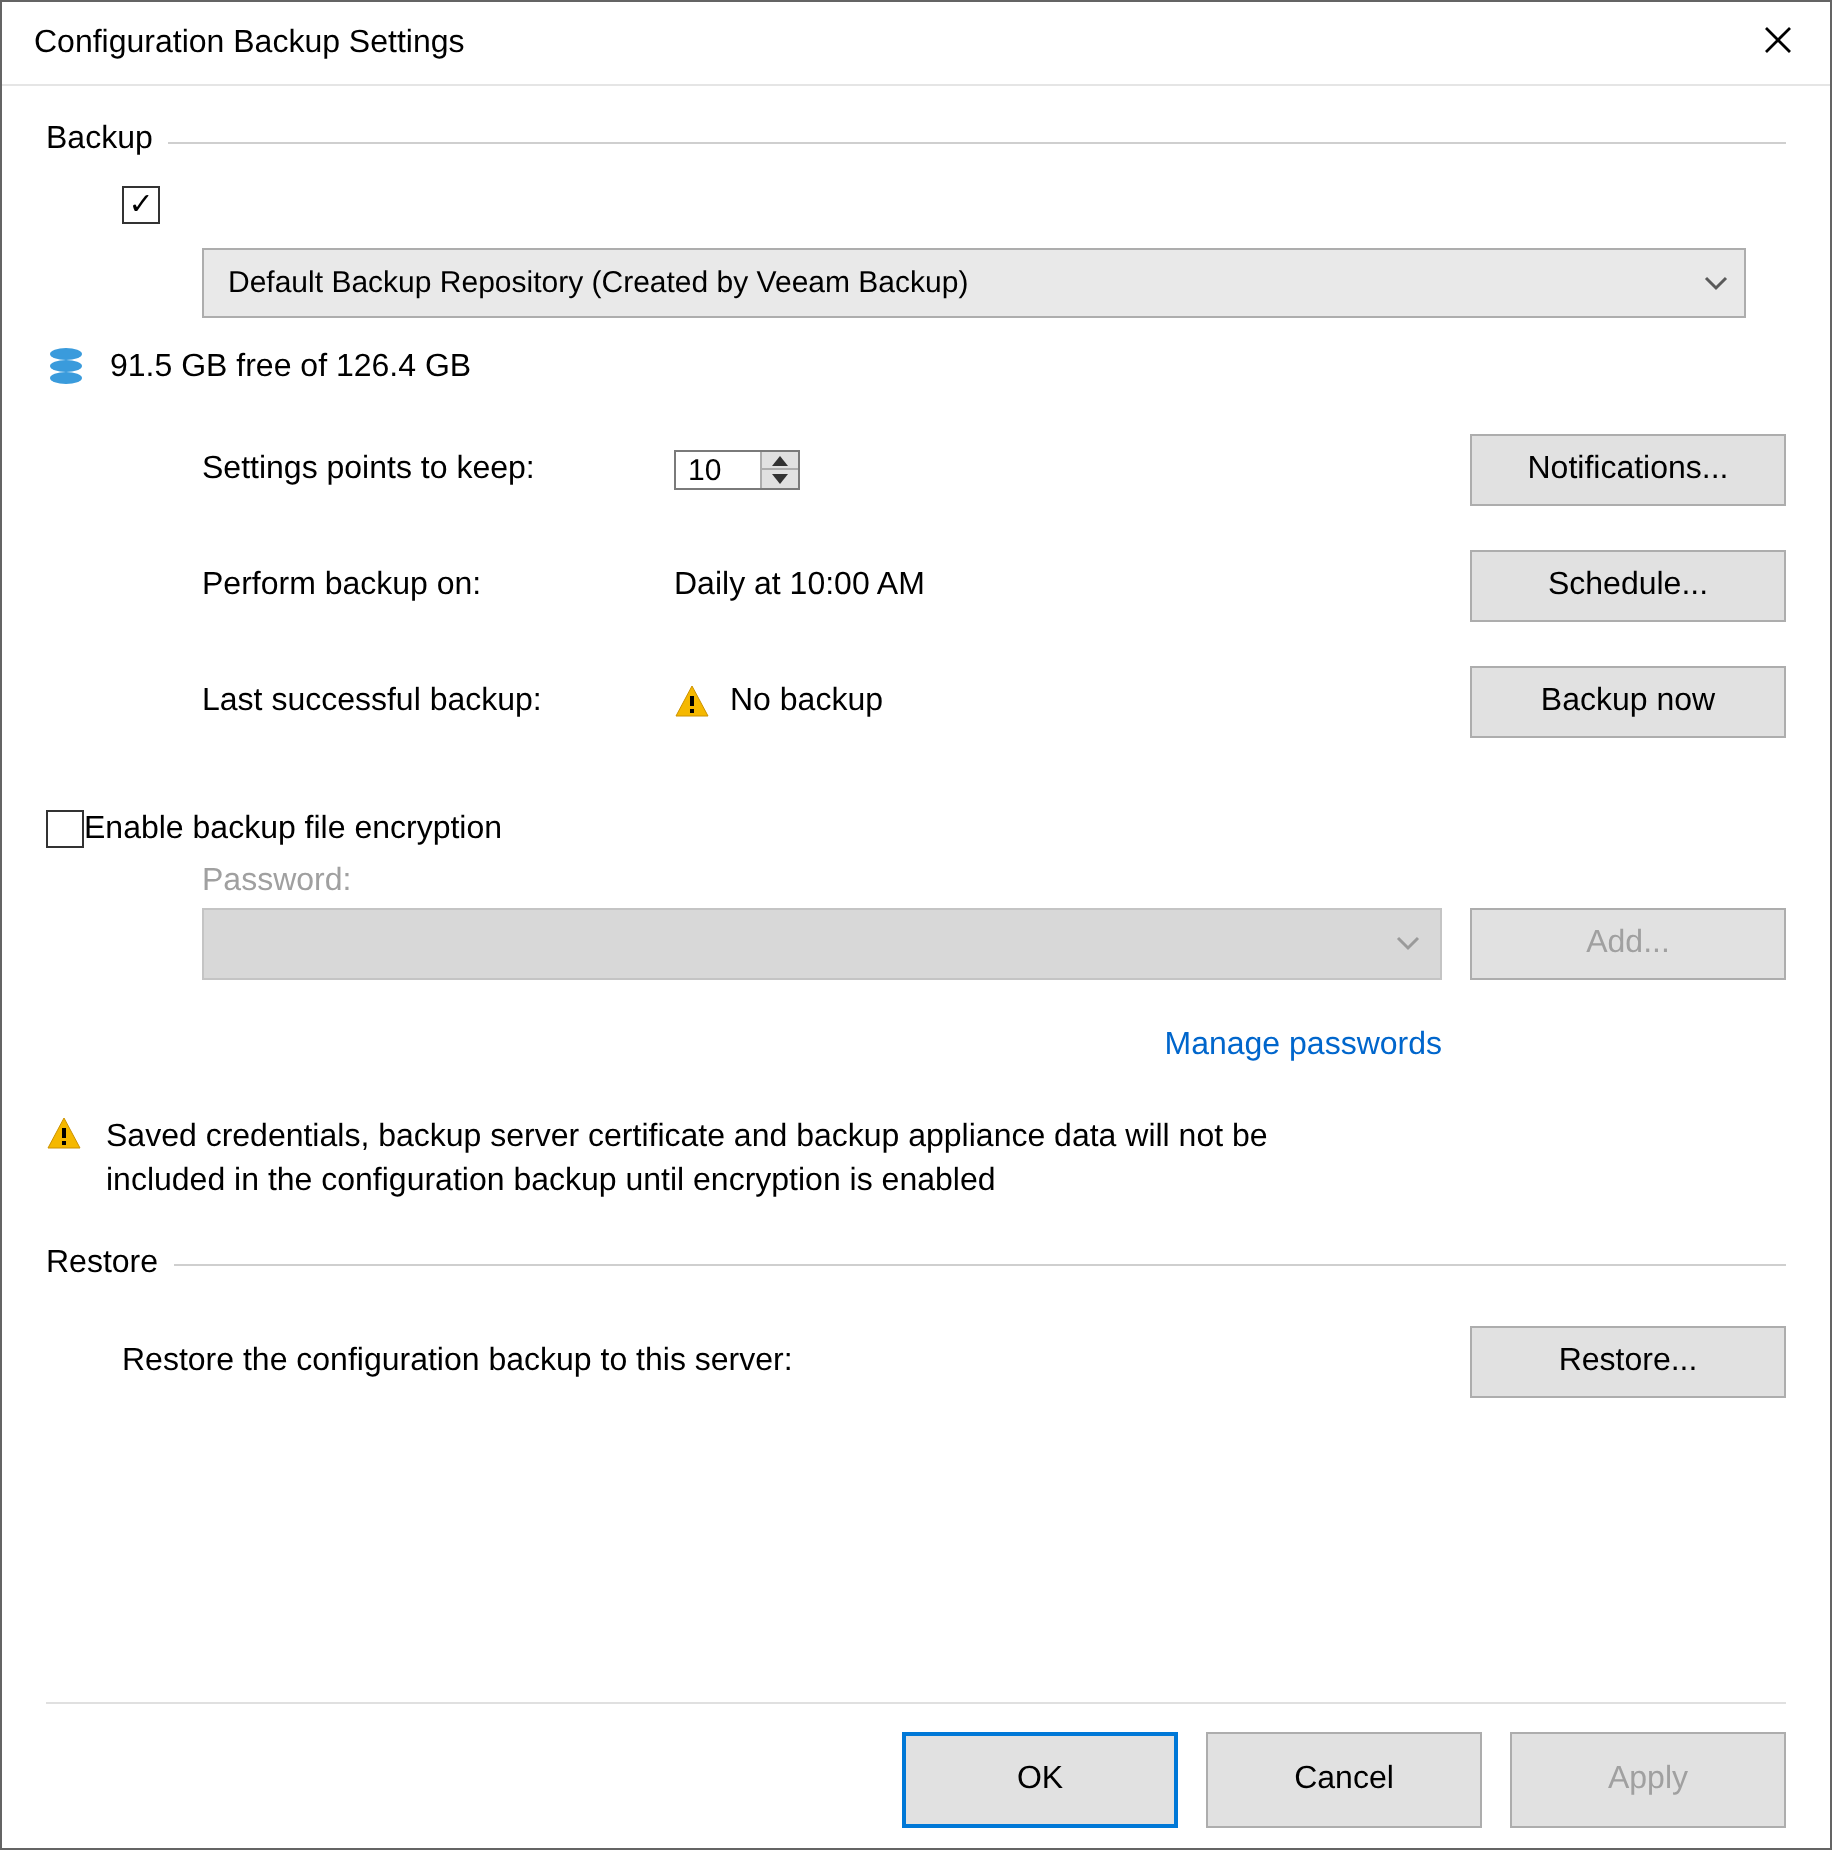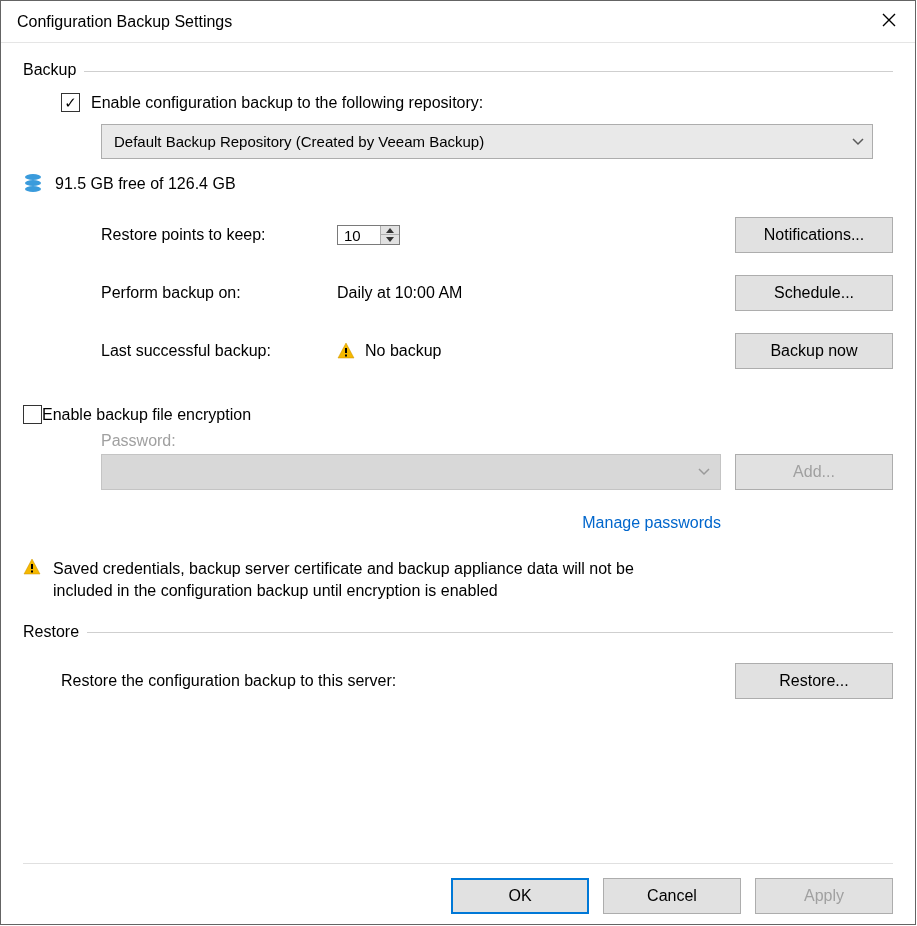--- a/index.html
+++ b/index.html
@@ -220,21 +220,21 @@
       margin: 6px 0 14px 0;
     }
     .footer {
       display: flex;
       justify-content: flex-end;
       gap: 14px;
       padding: 10px 22px 20px 22px;
     }
     .footer-btn {
       width: 138px;
-      height: 36px;
+      height: 48px;
       background: #e1e1e1;
       border: 1px solid #adadad;
       font-size: 16px;
       font-family: inherit;
       cursor: pointer;
     }
     .footer-btn.primary {
       border: 2px solid #0078d7;
     }
     .footer-btn:disabled { color: #a0a0a0; cursor: default; }
@@ -256,21 +256,20 @@
 
   <div class="content">
 
     <div class="group-header">
       <span class="group-header-label">Backup</span>
       <div class="group-line"></div>
     </div>
 
     <div class="indent-1 enable-row">
       <span class="checkbox checked"></span>
-      <span style="font-size:16px;">Enable configuration backup to the following repository:</span>
     </div>
 
     <div class="indent-2">
       <div class="combo">
         <span class="combo-text">Default Backup Repository (Created by Veeam Backup)</span>
         <span class="chev-down">
           <svg viewBox="0 0 12 8">
               <path d="M1 1 L6 6 L11 1" stroke="#5a5a5a" stroke-width="1.5" fill="none"></path>
             </svg>
         </span>
@@ -282,21 +281,21 @@
         <svg viewBox="0 0 20 22">
           <ellipse cx="10" cy="4" rx="8" ry="3" fill="#3a9bdc"></ellipse>
           <ellipse cx="10" cy="10" rx="8" ry="3" fill="#3a9bdc"></ellipse>
           <ellipse cx="10" cy="16" rx="8" ry="3" fill="#3a9bdc"></ellipse>
         </svg>
       </span>
       <span style="font-size:16px;">91.5 GB free of 126.4 GB</span>
     </div>
 
     <div class="indent-2 settings-row">
-      <span class="settings-label">Restore points to keep:</span>
+      <span class="settings-label">Settings points to keep:</span>
       <span class="settings-value">
         <span class="spinner">
           <input class="spinner-input" value="10" style="">
           <span class="spinner-btns">
             <button class="spinner-btn">
                 <svg viewBox="0 0 8 5">
                   <path d="M0 5 L4 0 L8 5 Z" fill="#333"></path>
                 </svg>
               </button>
             <button class="spinner-btn">

